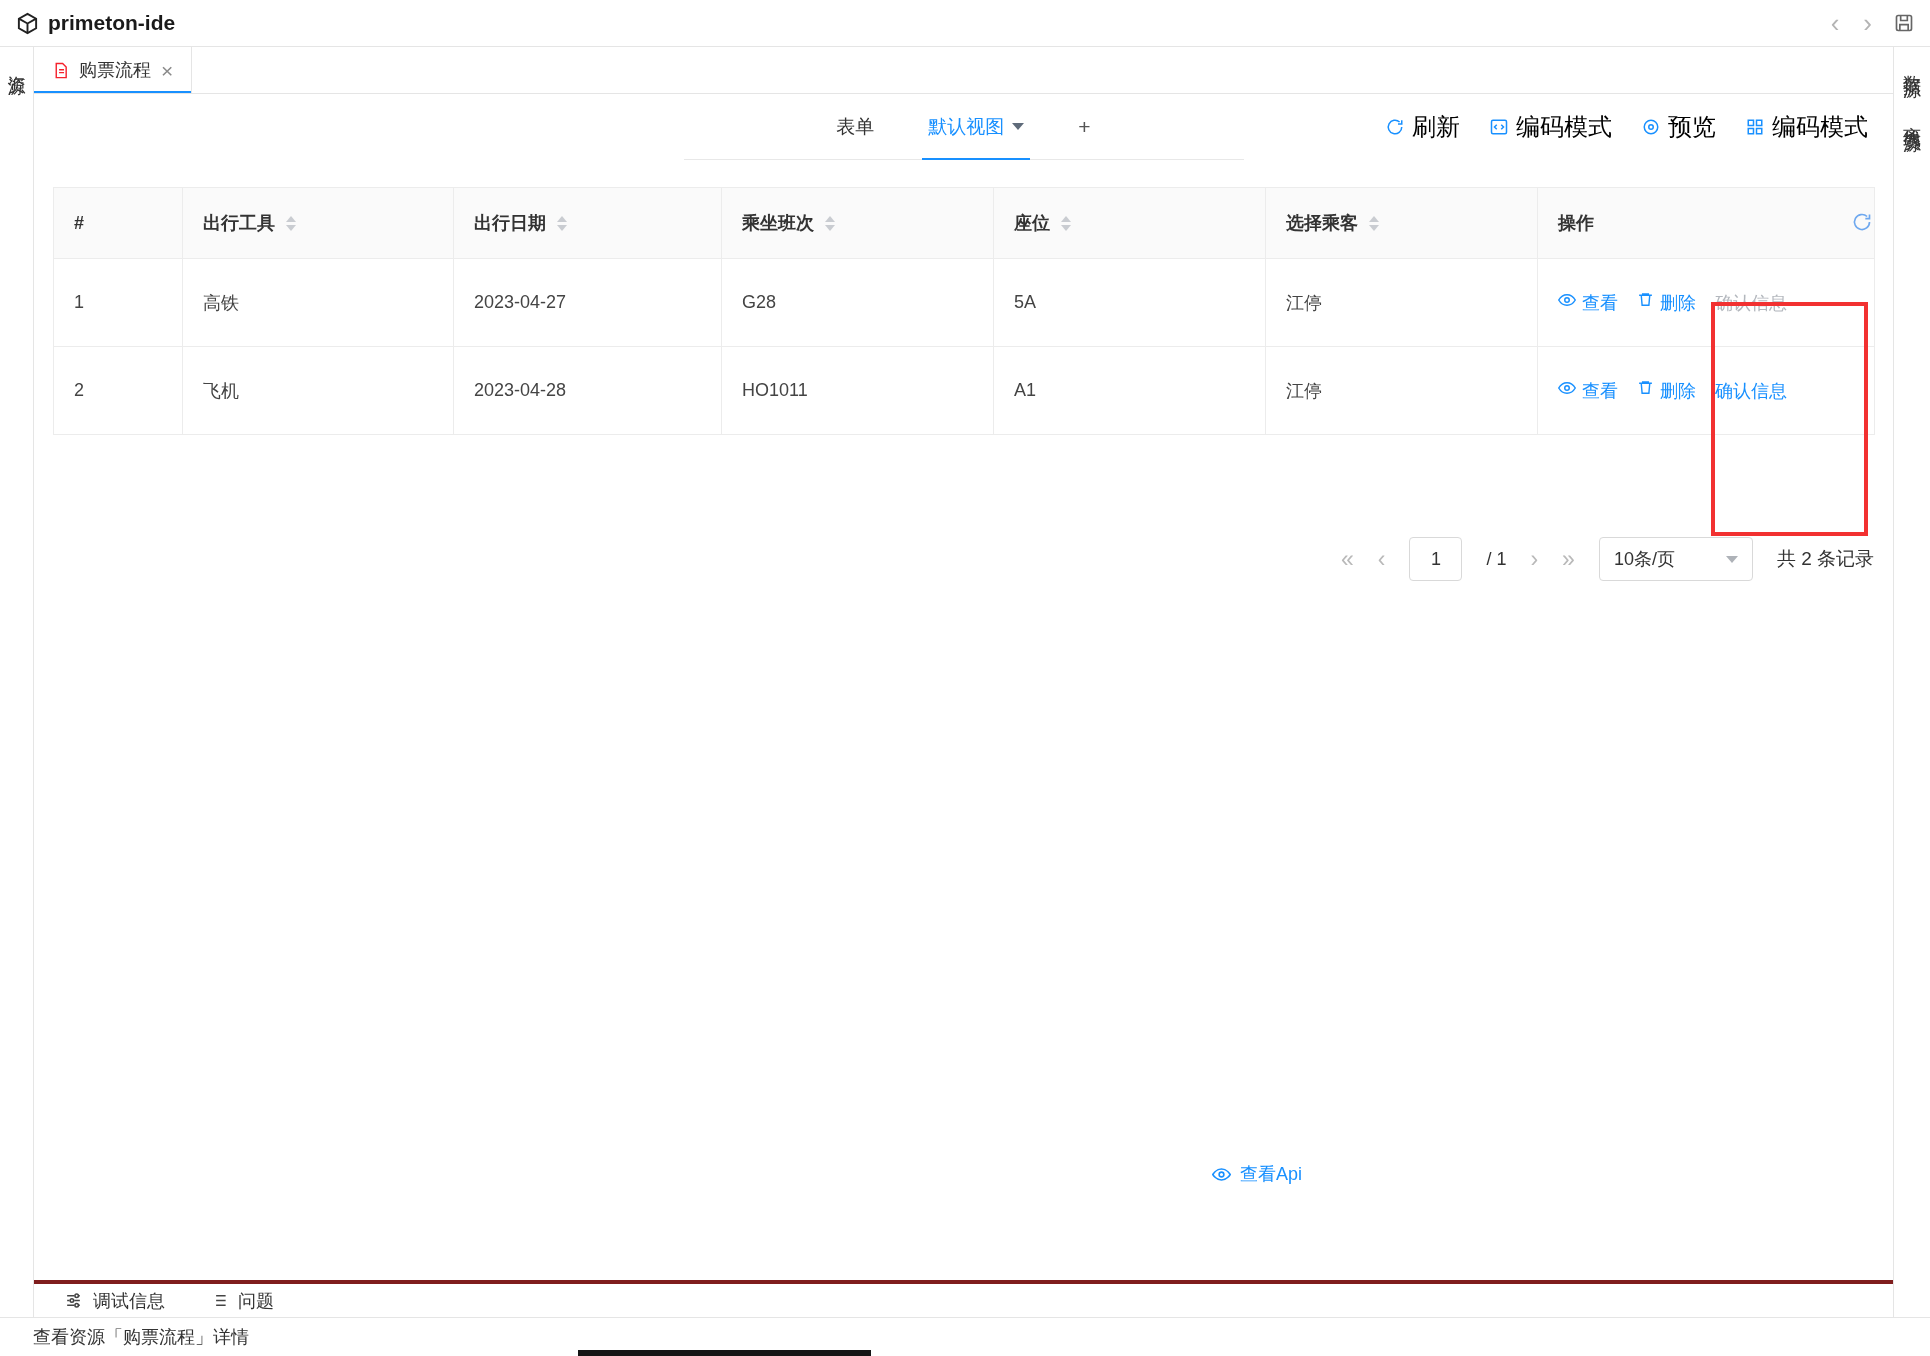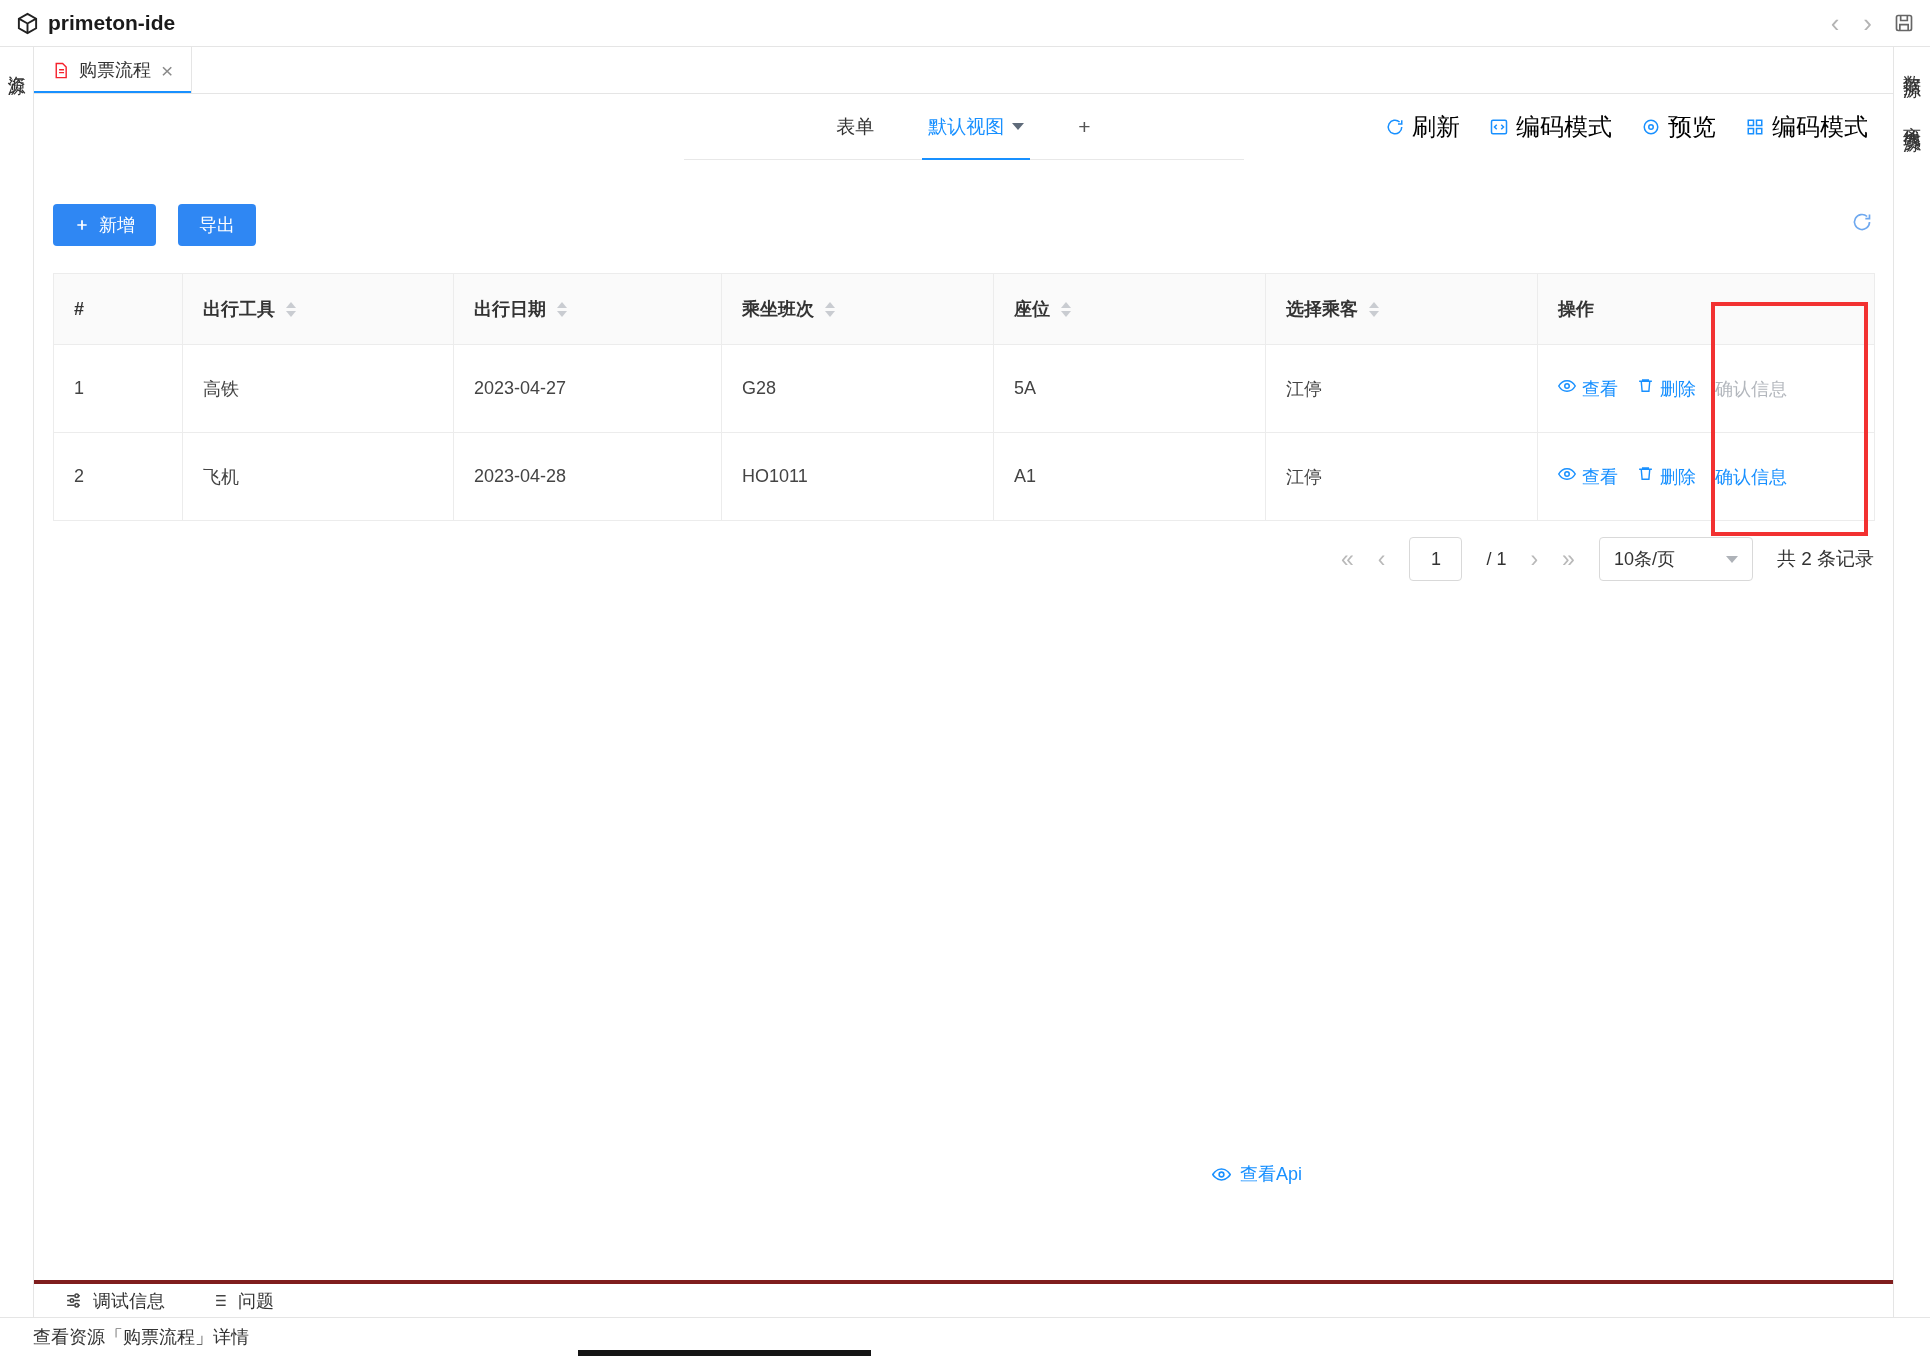--- a/index.html
+++ b/index.html
@@ -183,33 +183,20 @@
                 </svg>
             </span>
             <span>编码模式</span>
           </span>
         </div>
       </div>
 
 
       <div class="content">
 
-        <div class="content-actions">
-          <button class="btn">
-            <span>
-              <svg viewBox="0 0 24 24" width="16" height="16" fill="none" stroke="#fff" stroke-width="2.6">
-                  <path d="M12 5v14M5 12h14"></path>
-                </svg>
-            </span>
-            <span>新增</span>
-          </button>
-          <button class="btn">
-            <span>导出</span>
-          </button>
-        </div>
 
         <span class="table-sync">
           <svg viewBox="0 0 24 24" width="20" height="20" fill="none" stroke="currentColor" stroke-width="2">
               <path d="M21 12a9 9 0 1 1-2.9-6.6"></path>
               <path d="M21 3v5h-5"></path>
             </svg>
         </span>
 
         <table class="grid">
           <colgroup>

